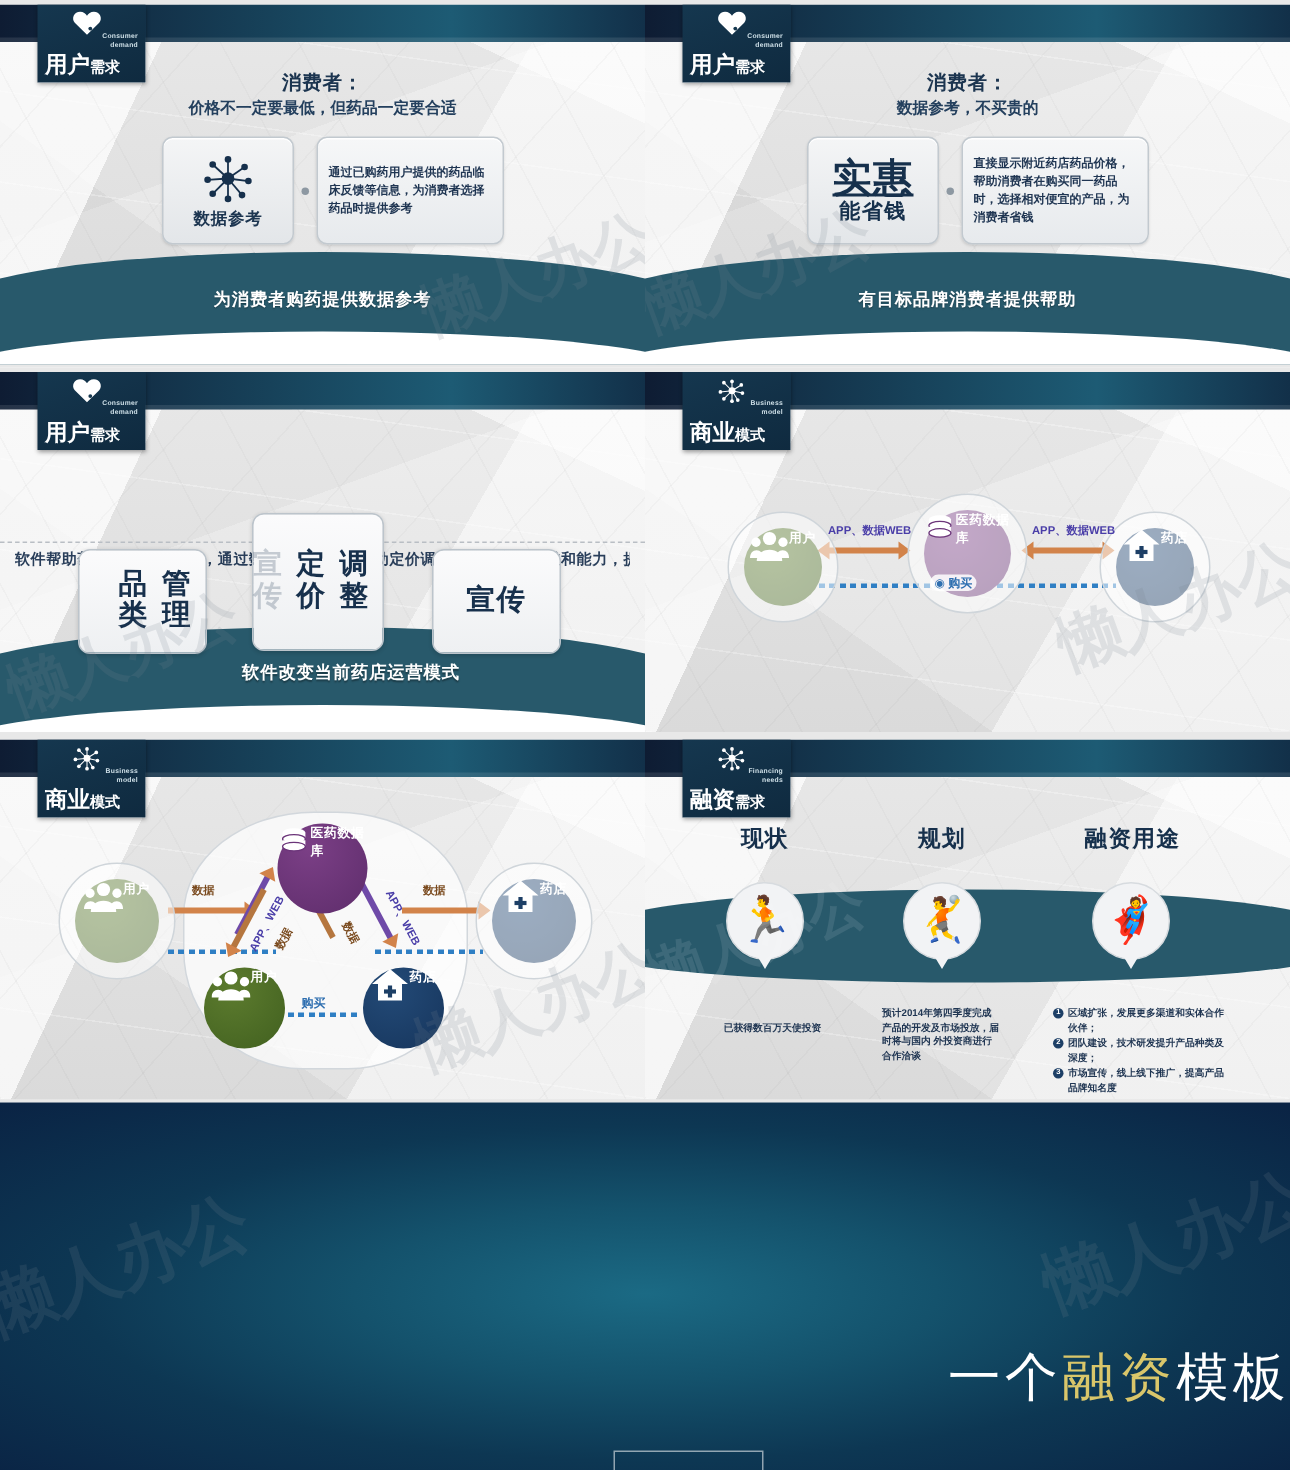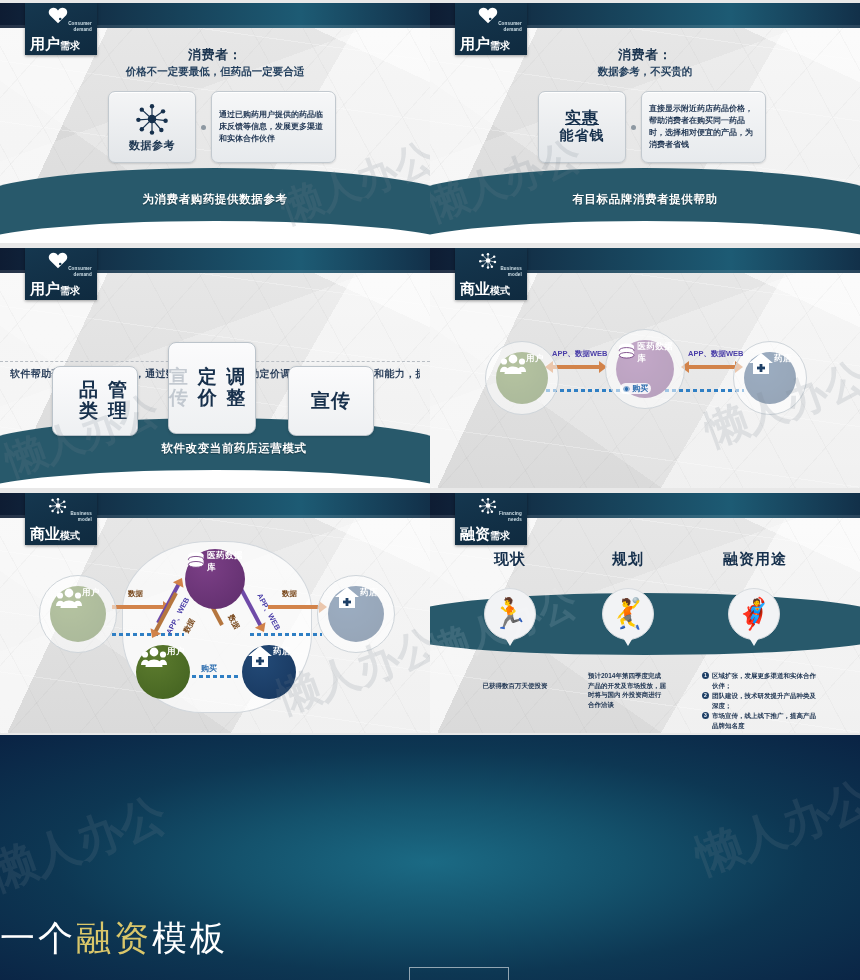--- a/index.html
+++ b/index.html
@@ -102,21 +102,21 @@
   .cardrow { position:absolute; left:108px; top:88px; z-index:4; display:flex; }
   .card-left {
     width: 88px; height: 72px; border:1px solid #c2c9cf; border-radius:7px;
     background: linear-gradient(#f4f5f6,#e3e6e9);
     box-shadow: inset 0 1px 0 #fff, 0 1px 2px rgba(0,0,0,.13);
     display:flex; flex-direction:column; align-items:center; justify-content:center;
   }
   .card-left .netic { width:34px; height:34px; margin-bottom:2px; }
   .card-left .netic svg { width:100%; height:100%; display:block; }
   .card-left .clabel { font-size:11px; font-weight:700; color:#1c3550; letter-spacing:.5px; }
-  .card-left .big1 { font-size:16px; font-weight:700; color:#16304c; line-height:1.06; letter-spacing:1px;text-decoration:underline;}
+  .card-left .big1 { font-size:26px; font-weight:700; color:#16304c; line-height:1.06; letter-spacing:1px;text-decoration:underline;}
   .card-left .big2 { font-size:14px; font-weight:700; color:#16304c; line-height:1.2; letter-spacing:1px;}
   .dotjoin {
     width:15px; display:flex; align-items:center; justify-content:center;
   }
   .dotjoin i { width:5px; height:5px; border-radius:50%; background:#8d98a2; display:block; }
   .card-right {
     width: 125px; height: 72px; border:1px solid #c2c9cf; border-radius:7px;
     background: linear-gradient(#f6f7f8,#e7eaed);
     box-shadow: inset 0 1px 0 #fff, 0 1px 2px rgba(0,0,0,.13);
     padding: 8px 7px; display:flex; align-items:center;
@@ -220,21 +220,21 @@
     font-weight:700;
   }
 
   
   .hero {
     position:absolute; left:0; top:735px; width:860px; height:245px;
     background: radial-gradient(ellipse at 50% 52%, #1b6a84 0%, #14526c 32%, #0d3753 62%, #0a2344 100%);
     overflow:hidden;
   }
   .hero-title {
-    position:absolute; left:0; top:180px; width:860px; text-align:left;
+    position:absolute; left:0; top:160px; width:860px; text-align:right;
     font-family:"DejaVu Serif","Liberation Serif",serif;
     font-size:35px; color:#ffffff; letter-spacing:3px;
   }
   .hero-title .gold { color:#d9c66a; }
   .hero-box {
     position:absolute; left:409px; top:232px; width:100px; height:22px;
     border:1px solid rgba(255,255,255,.55);
   }
 
   
@@ -297,21 +297,21 @@
                   <circle cx="8" cy="9" r="2.6"></circle>
               </g>
             </svg>
           </span>
           <span class="clabel">数据参考</span>
         </div>
         <div class="dotjoin">
             <i></i>
           </div>
         <div class="card-right">
-          <p>通过已购药用户提供的药品临床反馈等信息，发展更多渠道和实体合作伙伴</p>
+          <p>通过已购药用户提供的药品临床反馈等信息，为消费者选择药品时提供参考</p>
         </div>
       </div>
 
       <div class="band b1"></div>
       <div class="band-lower"></div>
       <div class="band-caption">为消费者购药提供数据参考</div>
       <div class="wm" style="right:-8px; top:152px; font-size:40px;">懒人办公</div>
     </div>
   </div>
 

